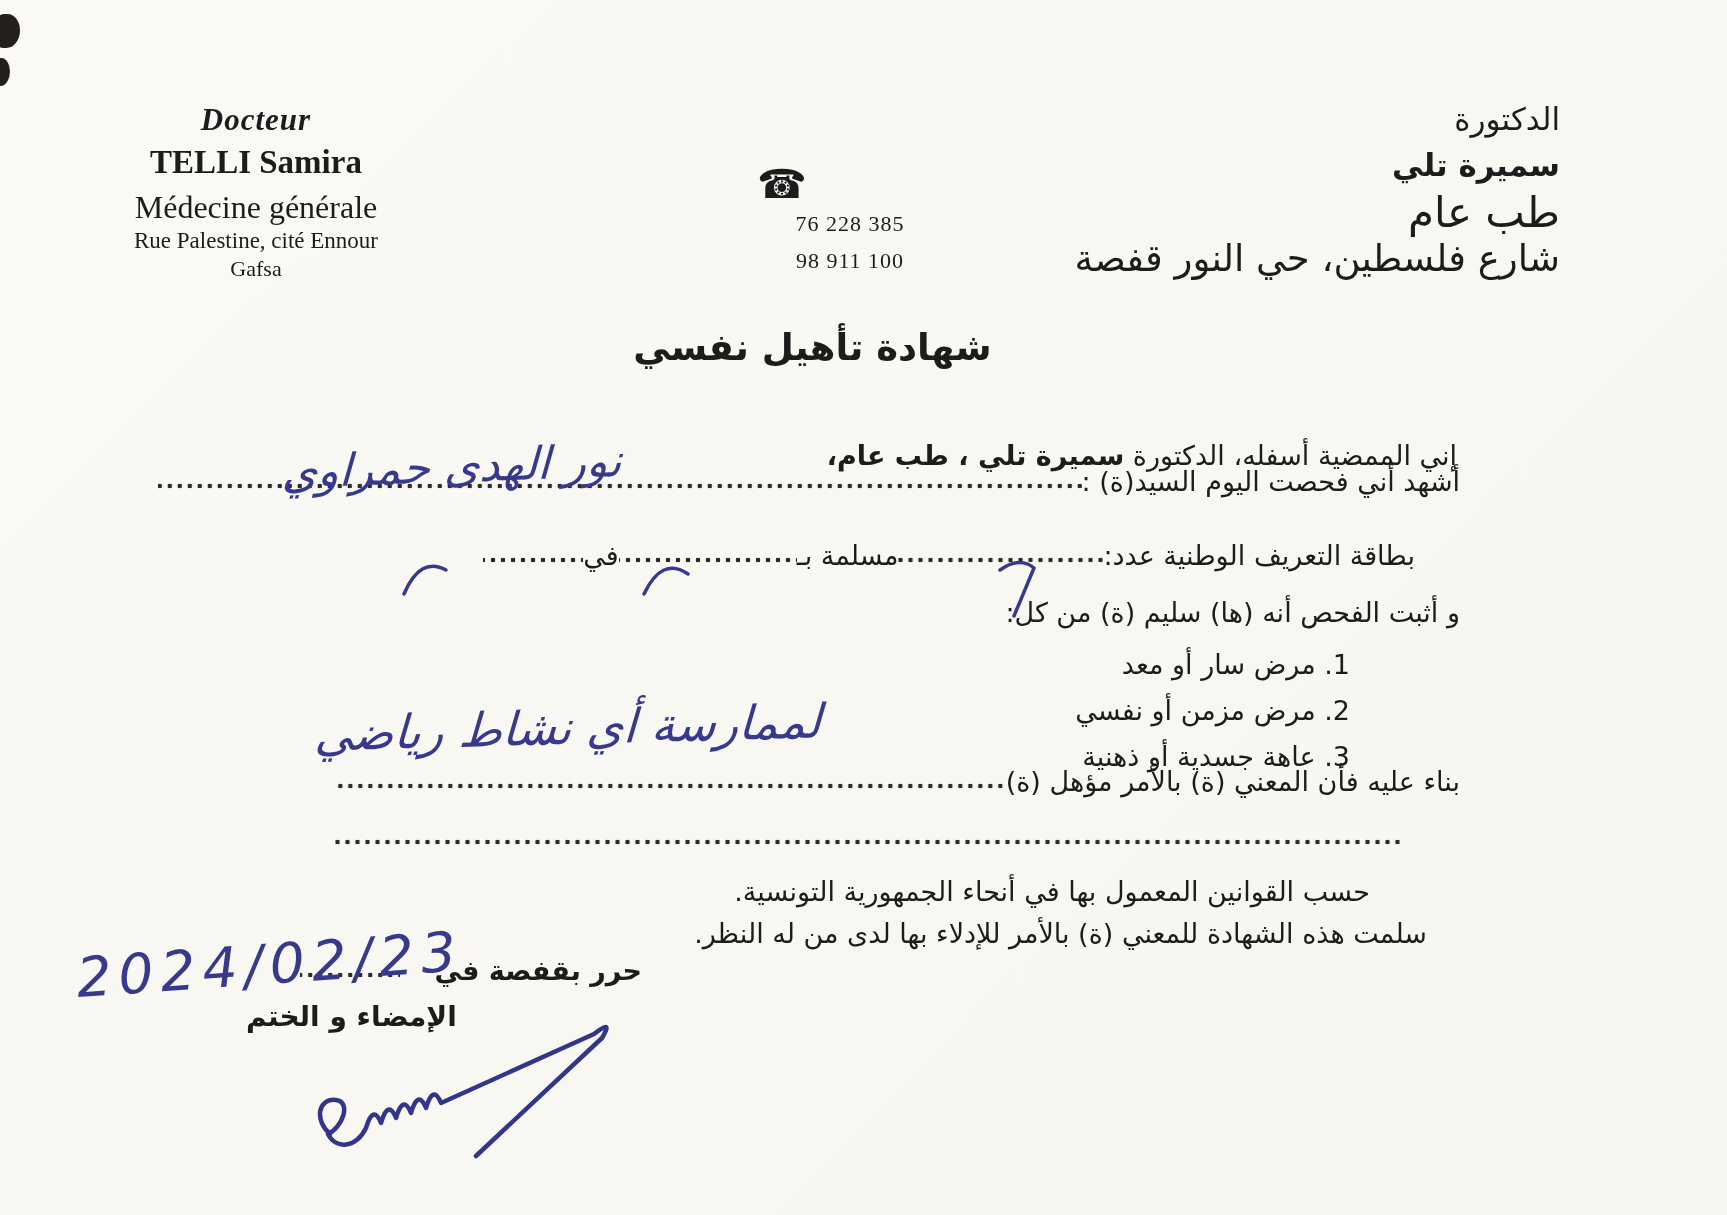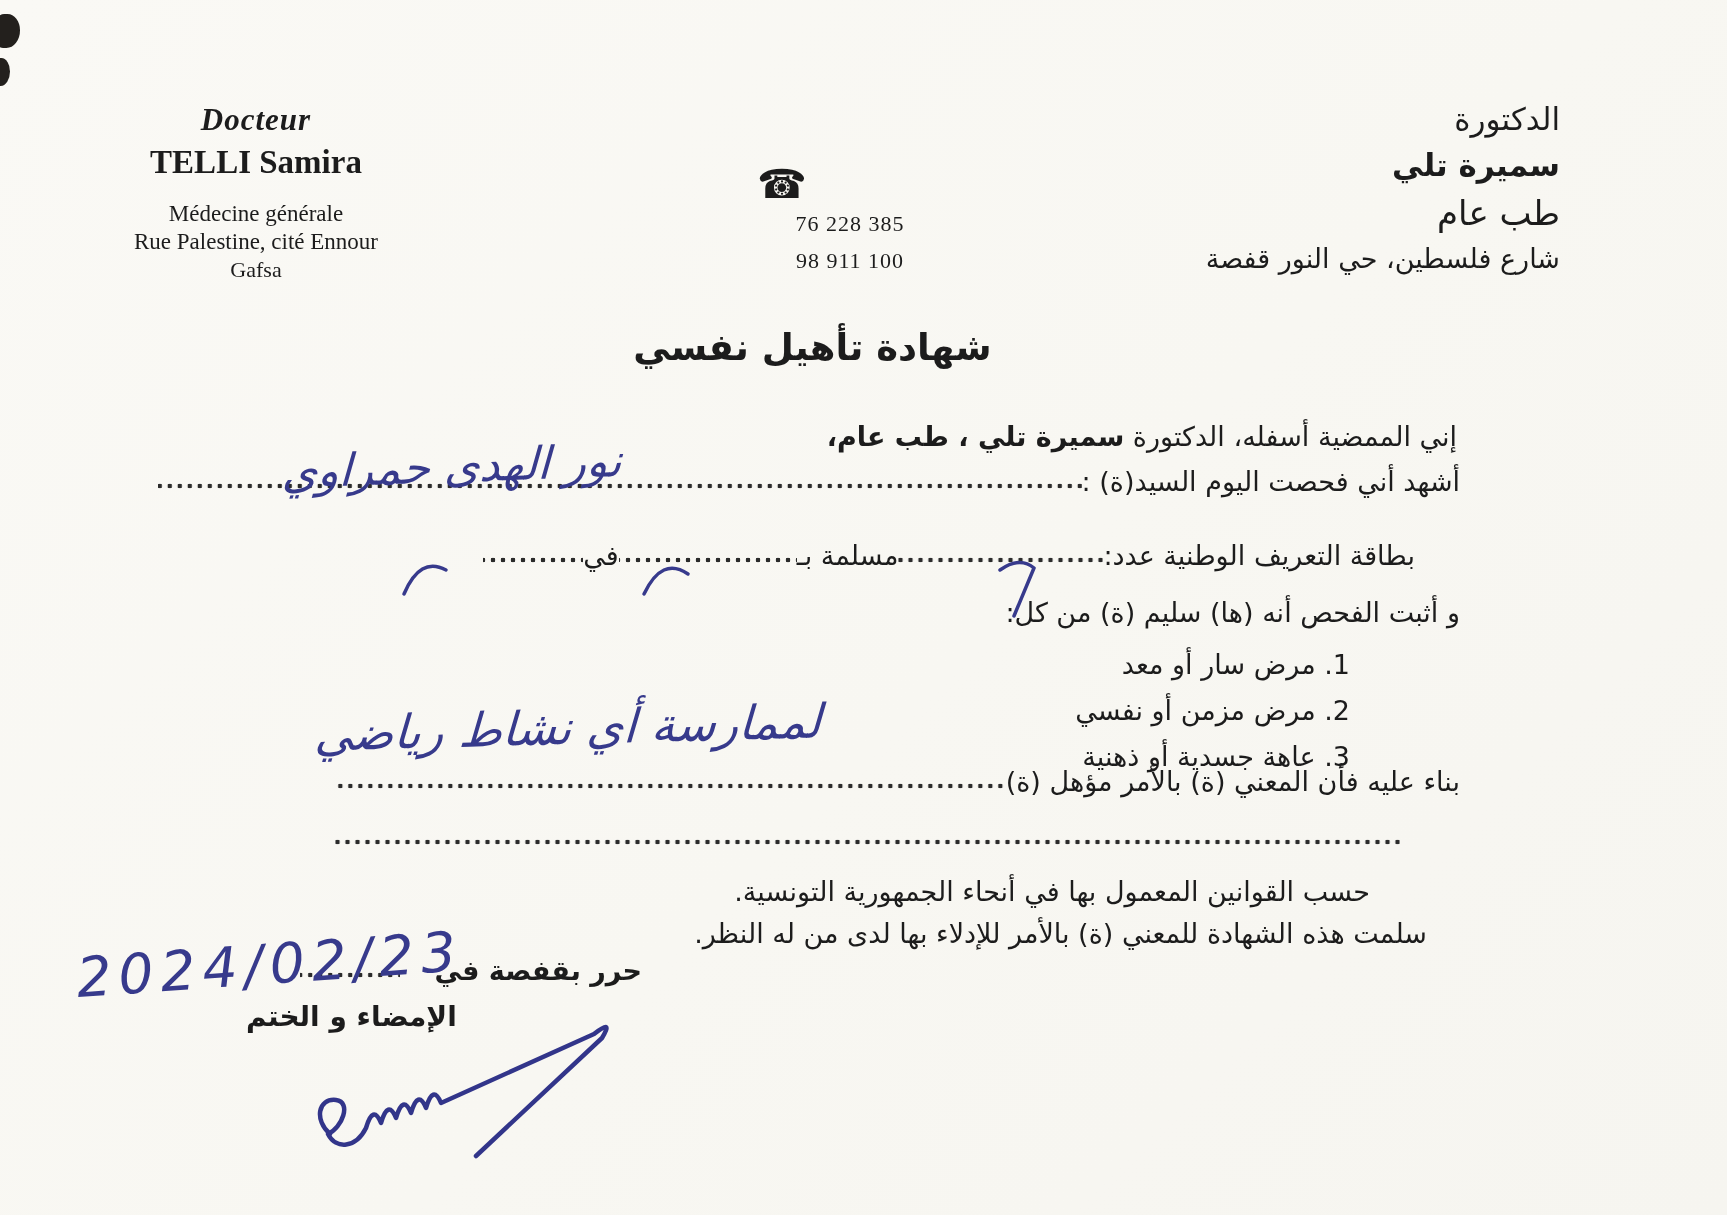--- a/index.html
+++ b/index.html
@@ -14,52 +14,52 @@
   
   .speck { position:absolute; background:#23201d; border-radius:45% 55% 60% 40%; }
   .speck.s1 { left:-6px; top:14px; width:26px; height:34px; }
   .speck.s2 { left:-8px; top:58px; width:18px; height:28px; }
 
   
   .hdr-left { position:absolute; left:88px; top:102px; width:336px; text-align:center;
               font-family:"Liberation Serif", serif; }
   .hdr-left .docteur { font-style:italic; font-weight:700; font-size:31px; letter-spacing:1px; }
   .hdr-left .docname { font-weight:700; font-size:33px; margin-top:6px; }
-  .hdr-left .spec    { font-size:23px; margin-top:20px; }
+  .hdr-left .spec    { font-size:32px; margin-top:8px; }
   .hdr-left .addr1   { font-size:23px; margin-top:2px; }
   .hdr-left .addr2   { font-size:22px; margin-top:2px; }
 
   .hdr-center { position:absolute; left:690px; top:165px; width:320px; text-align:center;
                 font-family:"Liberation Serif", serif; }
   .hdr-center .phone-ico { font-size:40px; line-height:40px; display:inline-block;
                            position:relative; left:-68px; }
   .hdr-center .ph { font-size:22px; line-height:37px; letter-spacing:1px; }
 
   .hdr-right { position:absolute; left:1060px; top:96px; width:500px;
                direction:rtl; text-align:right; }
   .hdr-right .r1 { font-size:31px; line-height:46px; }
   .hdr-right .r2 { font-size:31px; line-height:46px; font-weight:600; }
-  .hdr-right .r3 { font-size:34px; line-height:50px; }
-  .hdr-right .r4 { font-size:27px; line-height:42px; }
+  .hdr-right .r3 { font-size:42px; line-height:50px; }
+  .hdr-right .r4 { font-size:37px; line-height:42px; }
 
   
   .cert-title { position:absolute; left:0; top:326px; width:1625px; text-align:center;
                 font-size:37px; font-weight:700; direction:rtl; }
 
   
   .rtl-line { position:absolute; direction:rtl; text-align:right; font-size:27px; white-space:nowrap; }
   .rtl-flex { position:absolute; direction:rtl; display:flex; align-items:baseline; font-size:27px; }
   .dots { height:8px;
           background-image:radial-gradient(circle, #2b2b2b 2.1px, transparent 2.6px);
           background-size:10px 8px; background-repeat:repeat-x; background-position:center bottom;
           align-self:flex-end; margin-bottom:7px; }
   .grow { flex:1 1 auto; }
   b { font-weight:700; }
 
-  .l-intro    { right:270px; top:421px; }
+  .l-intro    { right:270px; top:440px; }
   .l-exam     { right:267px; left:158px; top:466px; }
   .l-idcard   { right:312px; left:418px; top:540px; }
   .l-result   { right:267px; top:597px; }
   .l-list     { right:377px; top:642px; }
   .l-list div { line-height:46px; }
   .l-qual     { right:267px; left:335px; top:766px; }
   .l-dotrow   { position:absolute; left:335px; width:1065px; top:838px; }
   .l-laws     { right:357px; top:876px; }
   .l-deliv    { right:300px; top:918px; }
   .l-issued   { left:300px; width:342px; top:955px; font-weight:700;gap:34px; }

